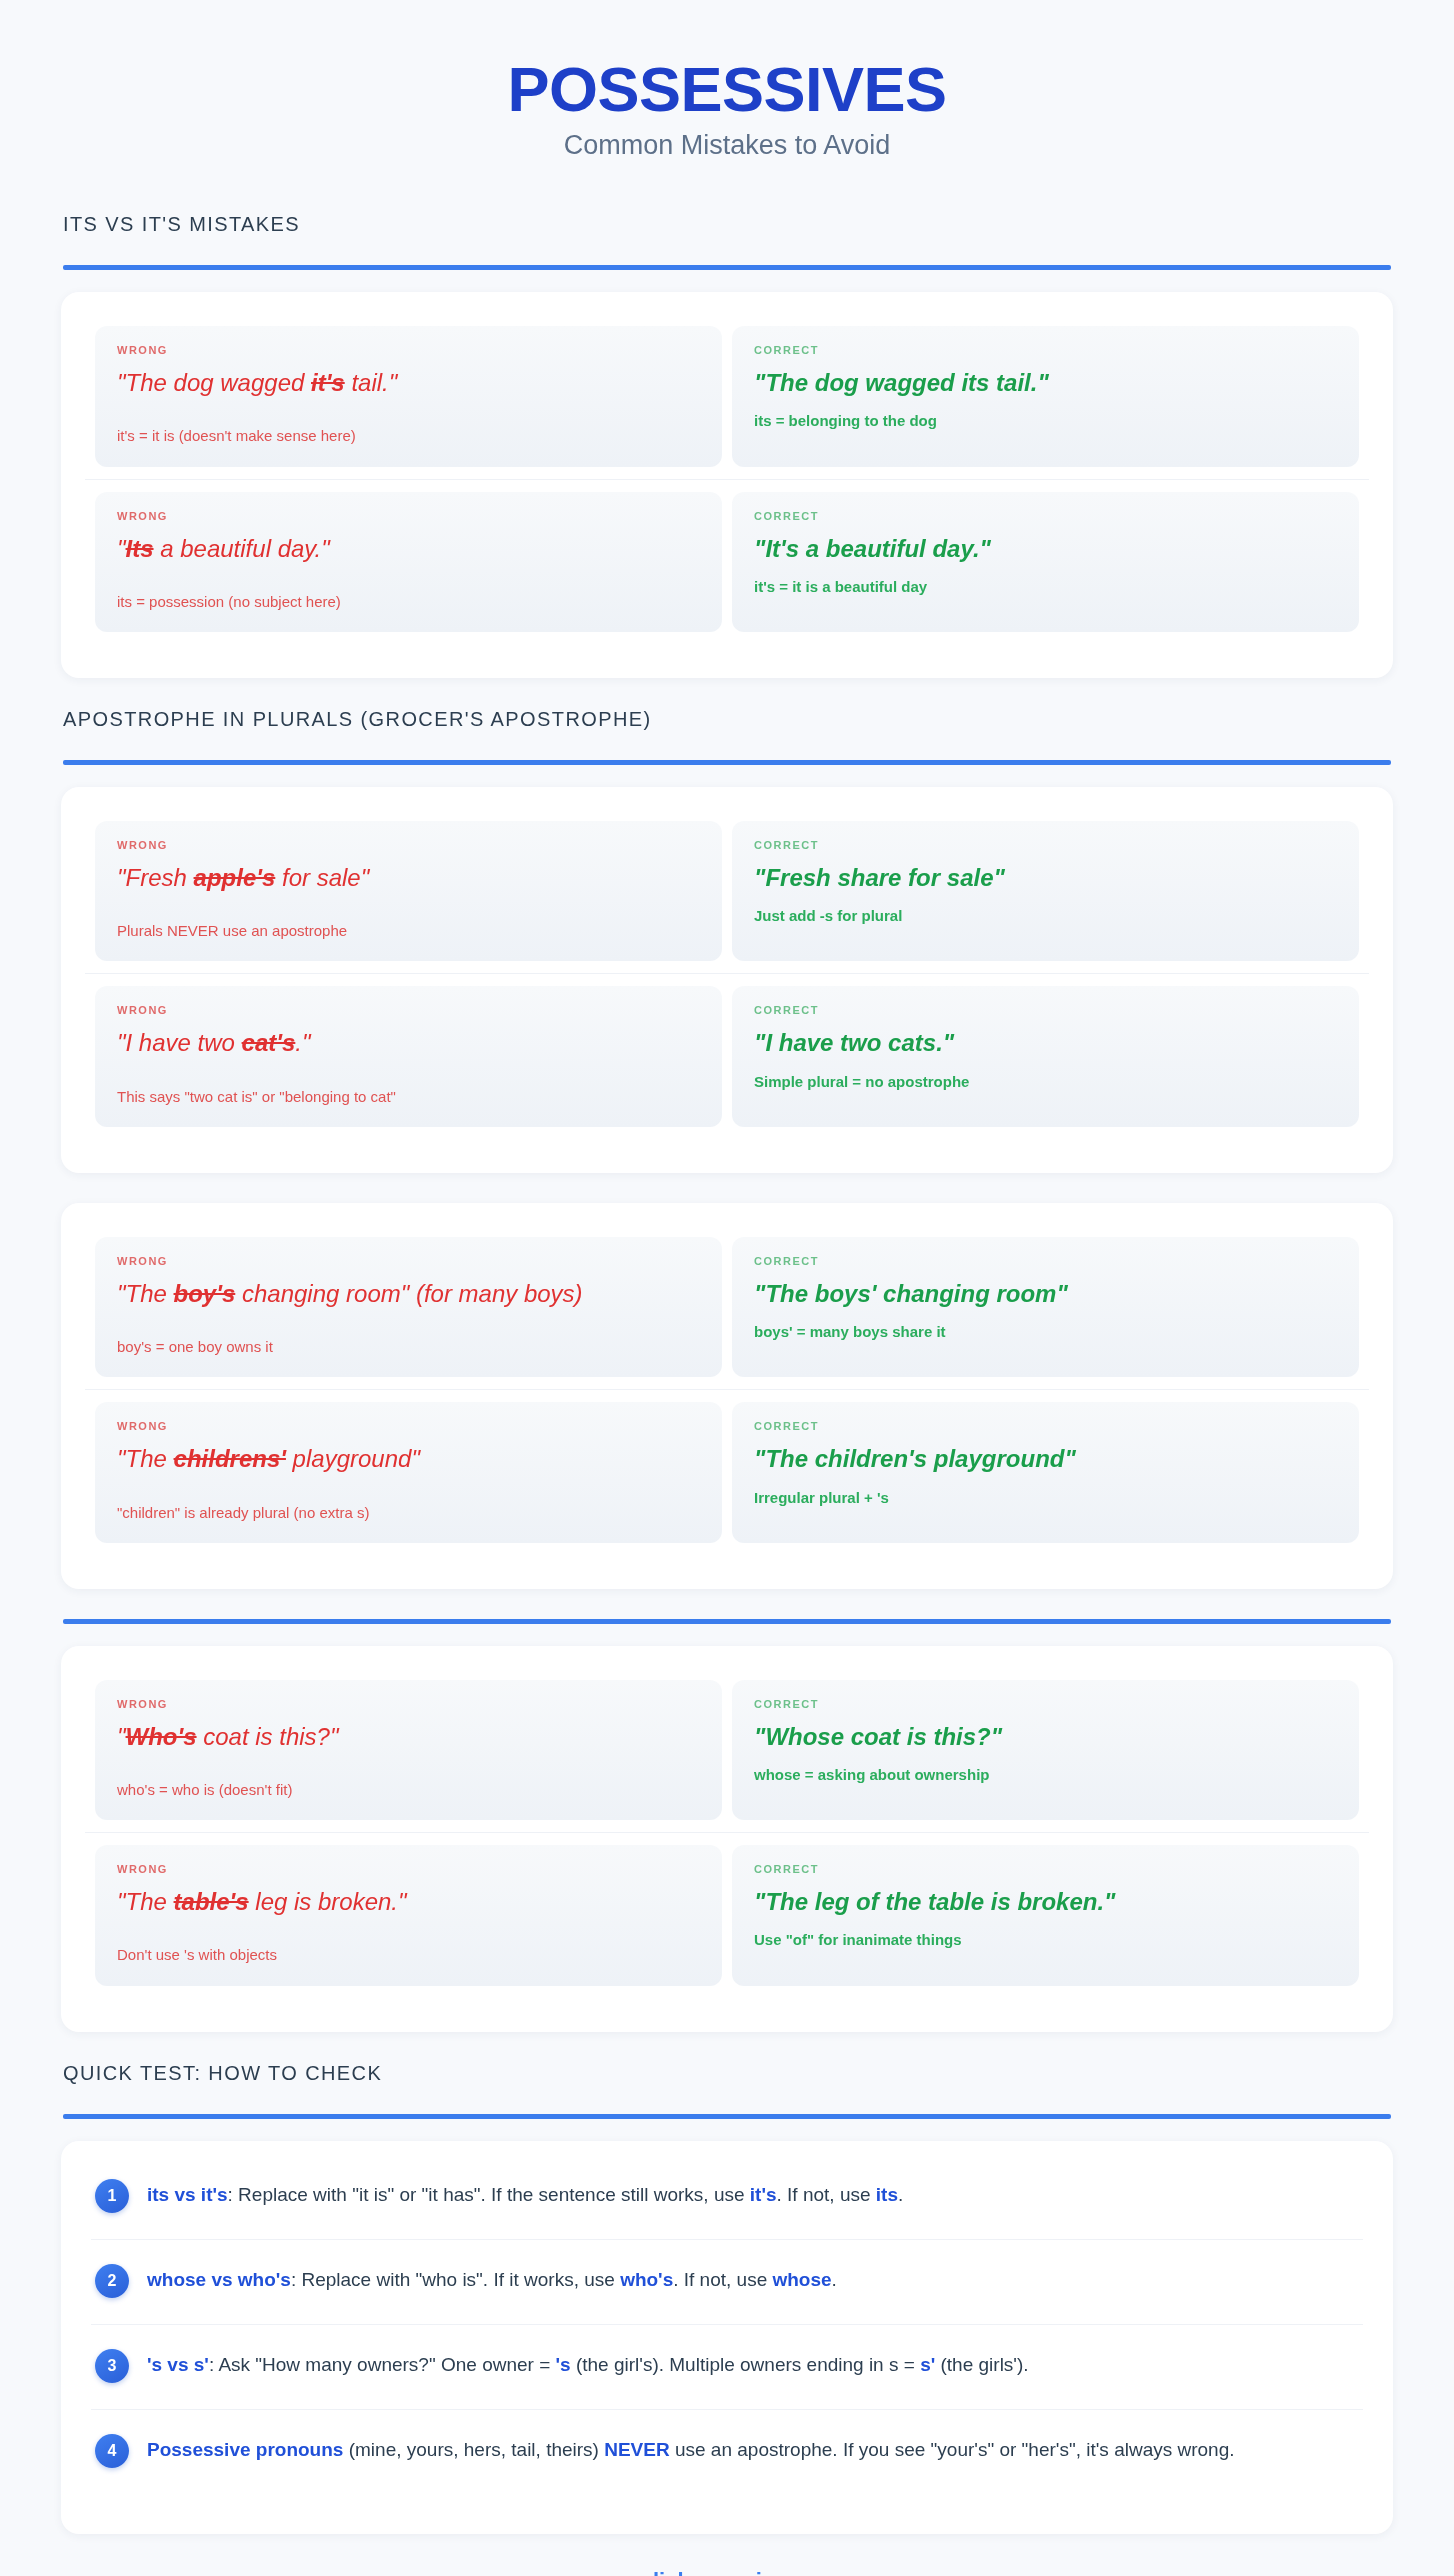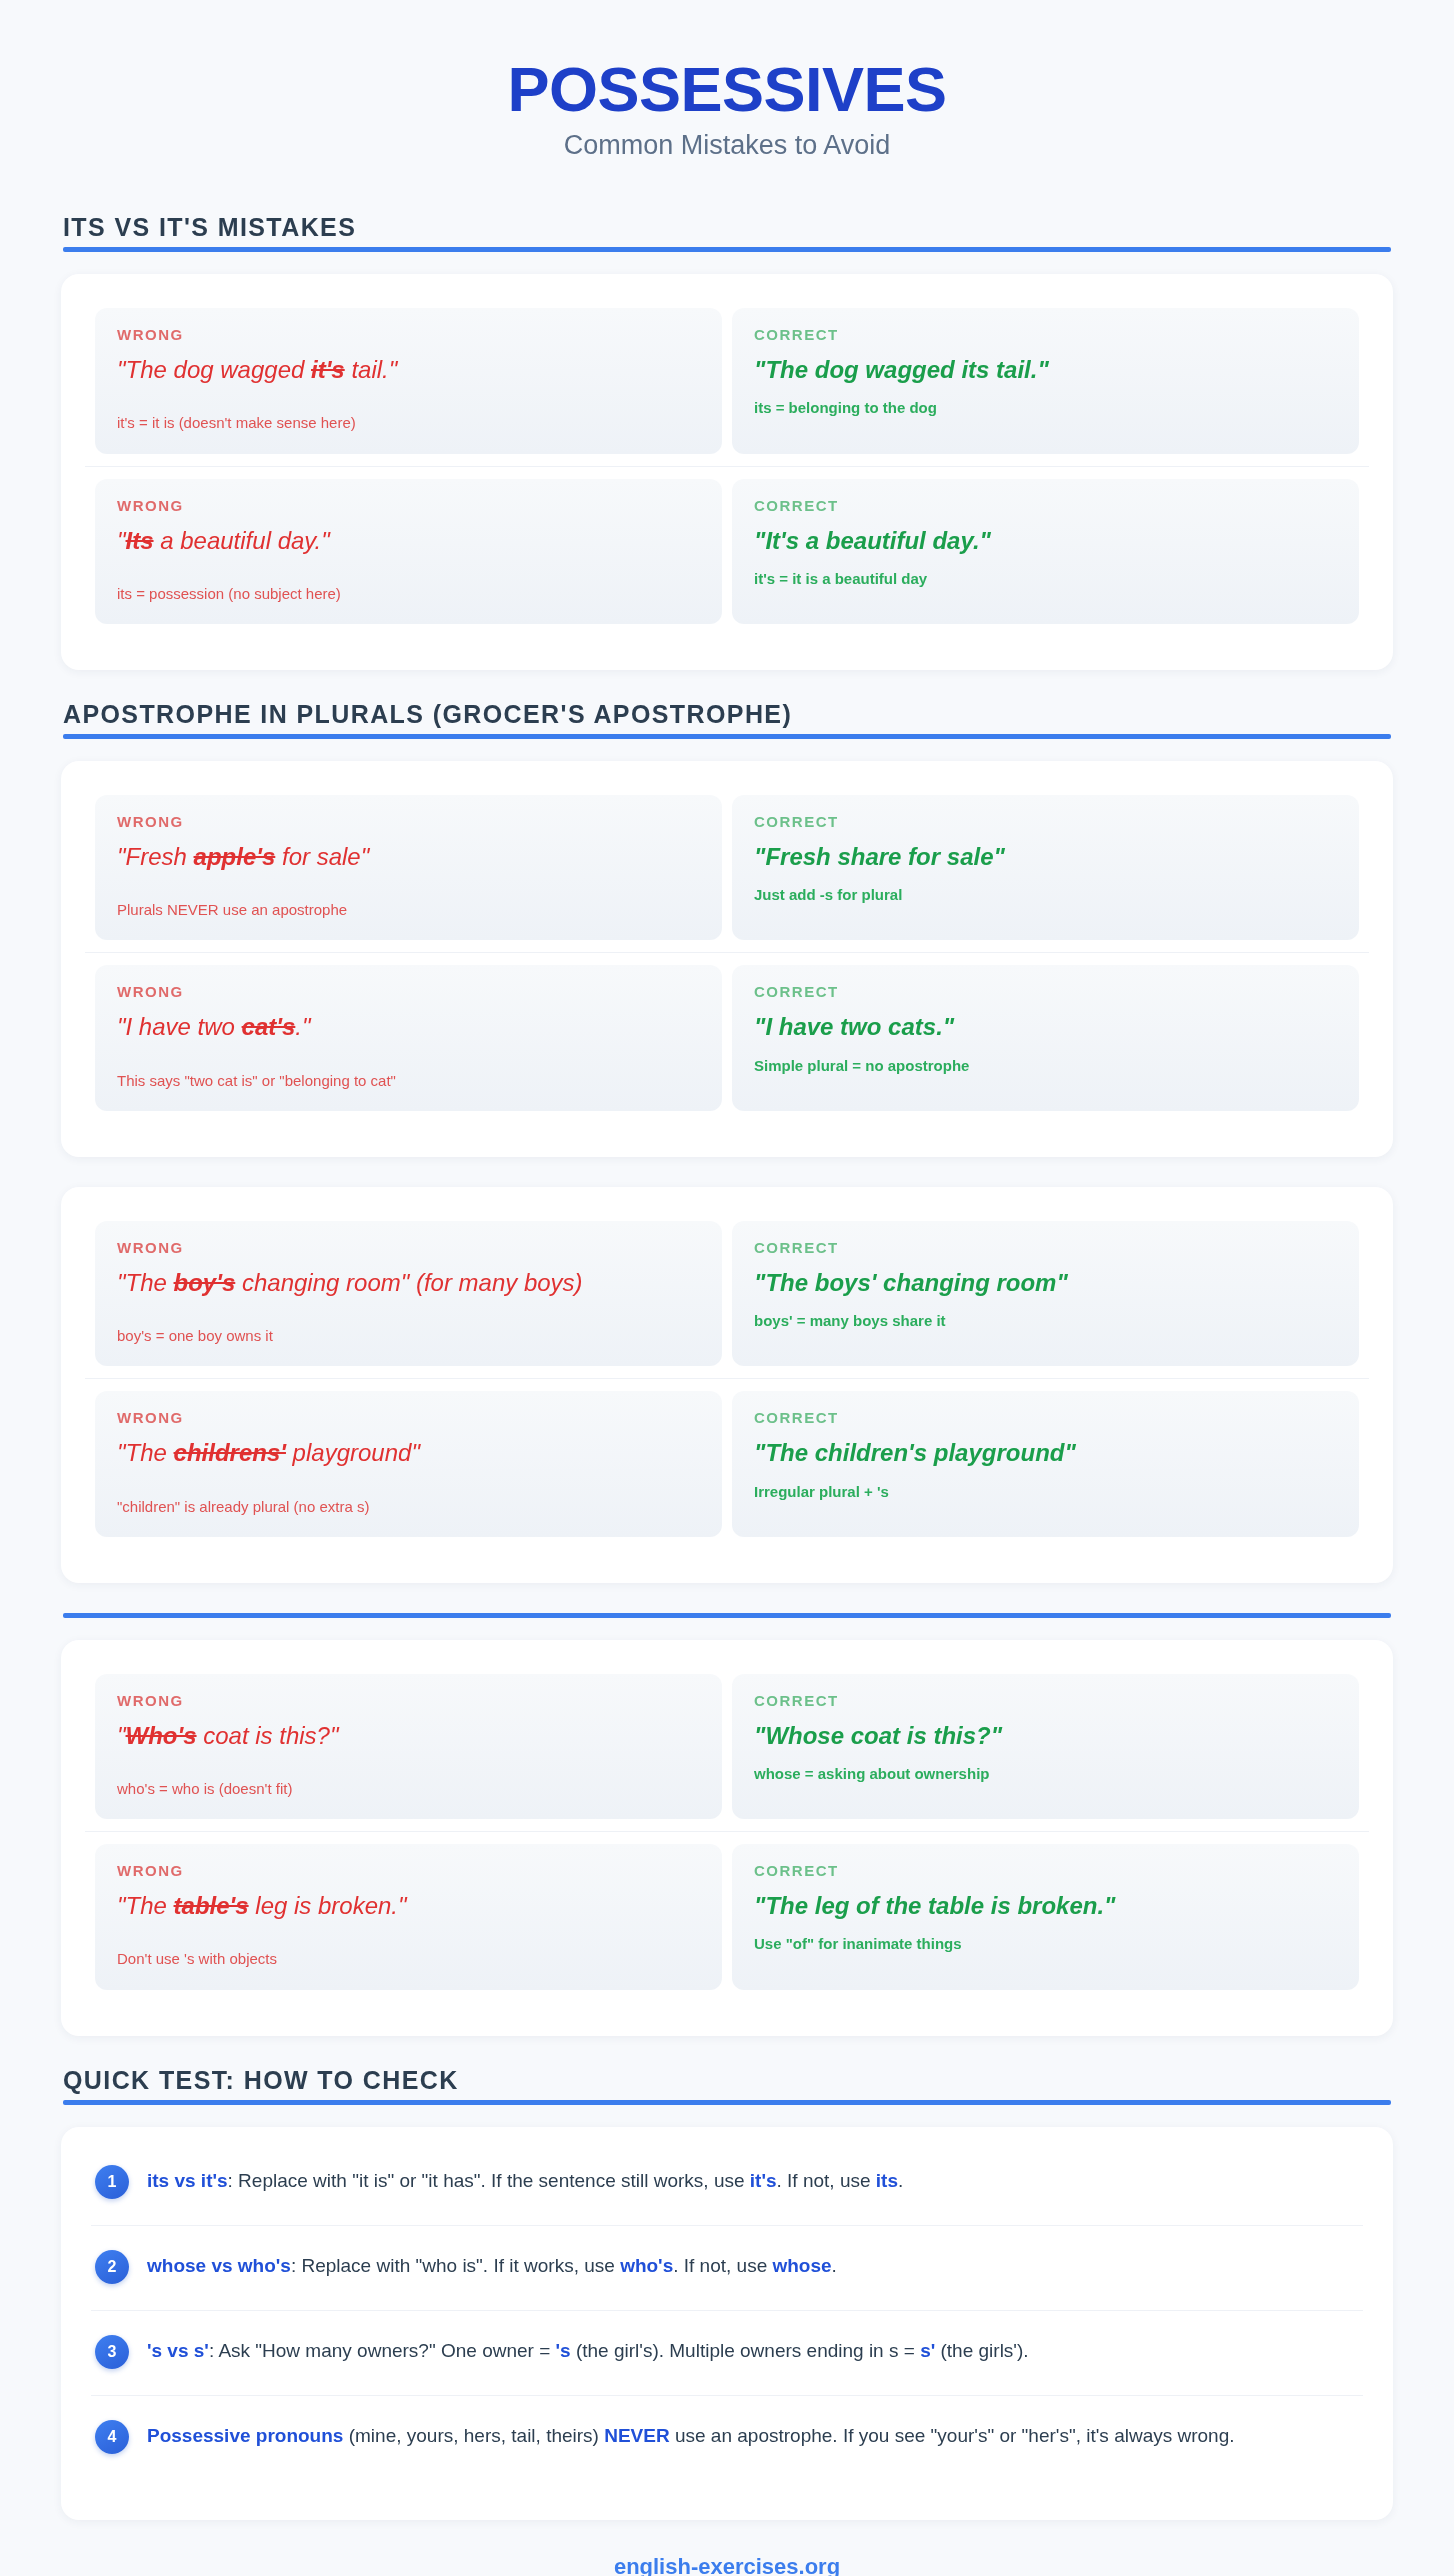--- a/index.html
+++ b/index.html
@@ -39,26 +39,26 @@
     color: #5d7089;
     font-weight: 400;
   }
 
   
   .section { margin-top: 30px; }
 
   .section-header-wrap { padding: 0 2px; }
 
   .section-title {
-    font-size: 25px;
-    font-weight: 700;
+    font-size: 20px;
+    font-weight: 400;
     color: #2c3e50;
     letter-spacing: 1.4px;
     text-transform: uppercase;
-    padding-bottom: 5px;
+    padding-bottom: 29px;
   }
 
   .section-rule {
     height: 5px;
     background: #3b7ded;
     border-radius: 2px;
     margin-bottom: 22px;
   }
 
   
@@ -77,21 +77,21 @@
   .pair-row + .pair-row { border-top: 1px solid #eef1f6; }
 
   .cell {
     flex: 1 1 0;
     border-radius: 12px;
     padding: 18px 22px 20px 22px;
     background: linear-gradient(180deg, #f7f9fb 0%, #eef2f7 100%);
   }
 
   .cell-label {
-    font-size: 15px;
+    font-size: 11px;
     font-weight: 700;
     letter-spacing: 1.5px;
     text-transform: uppercase;
     margin-bottom: 11px;
   }
   .wrong .cell-label { color: #e06a6a; }
   .correct .cell-label { color: #6cc08a; }
 
   .cell-sentence {
     font-size: 24px;

